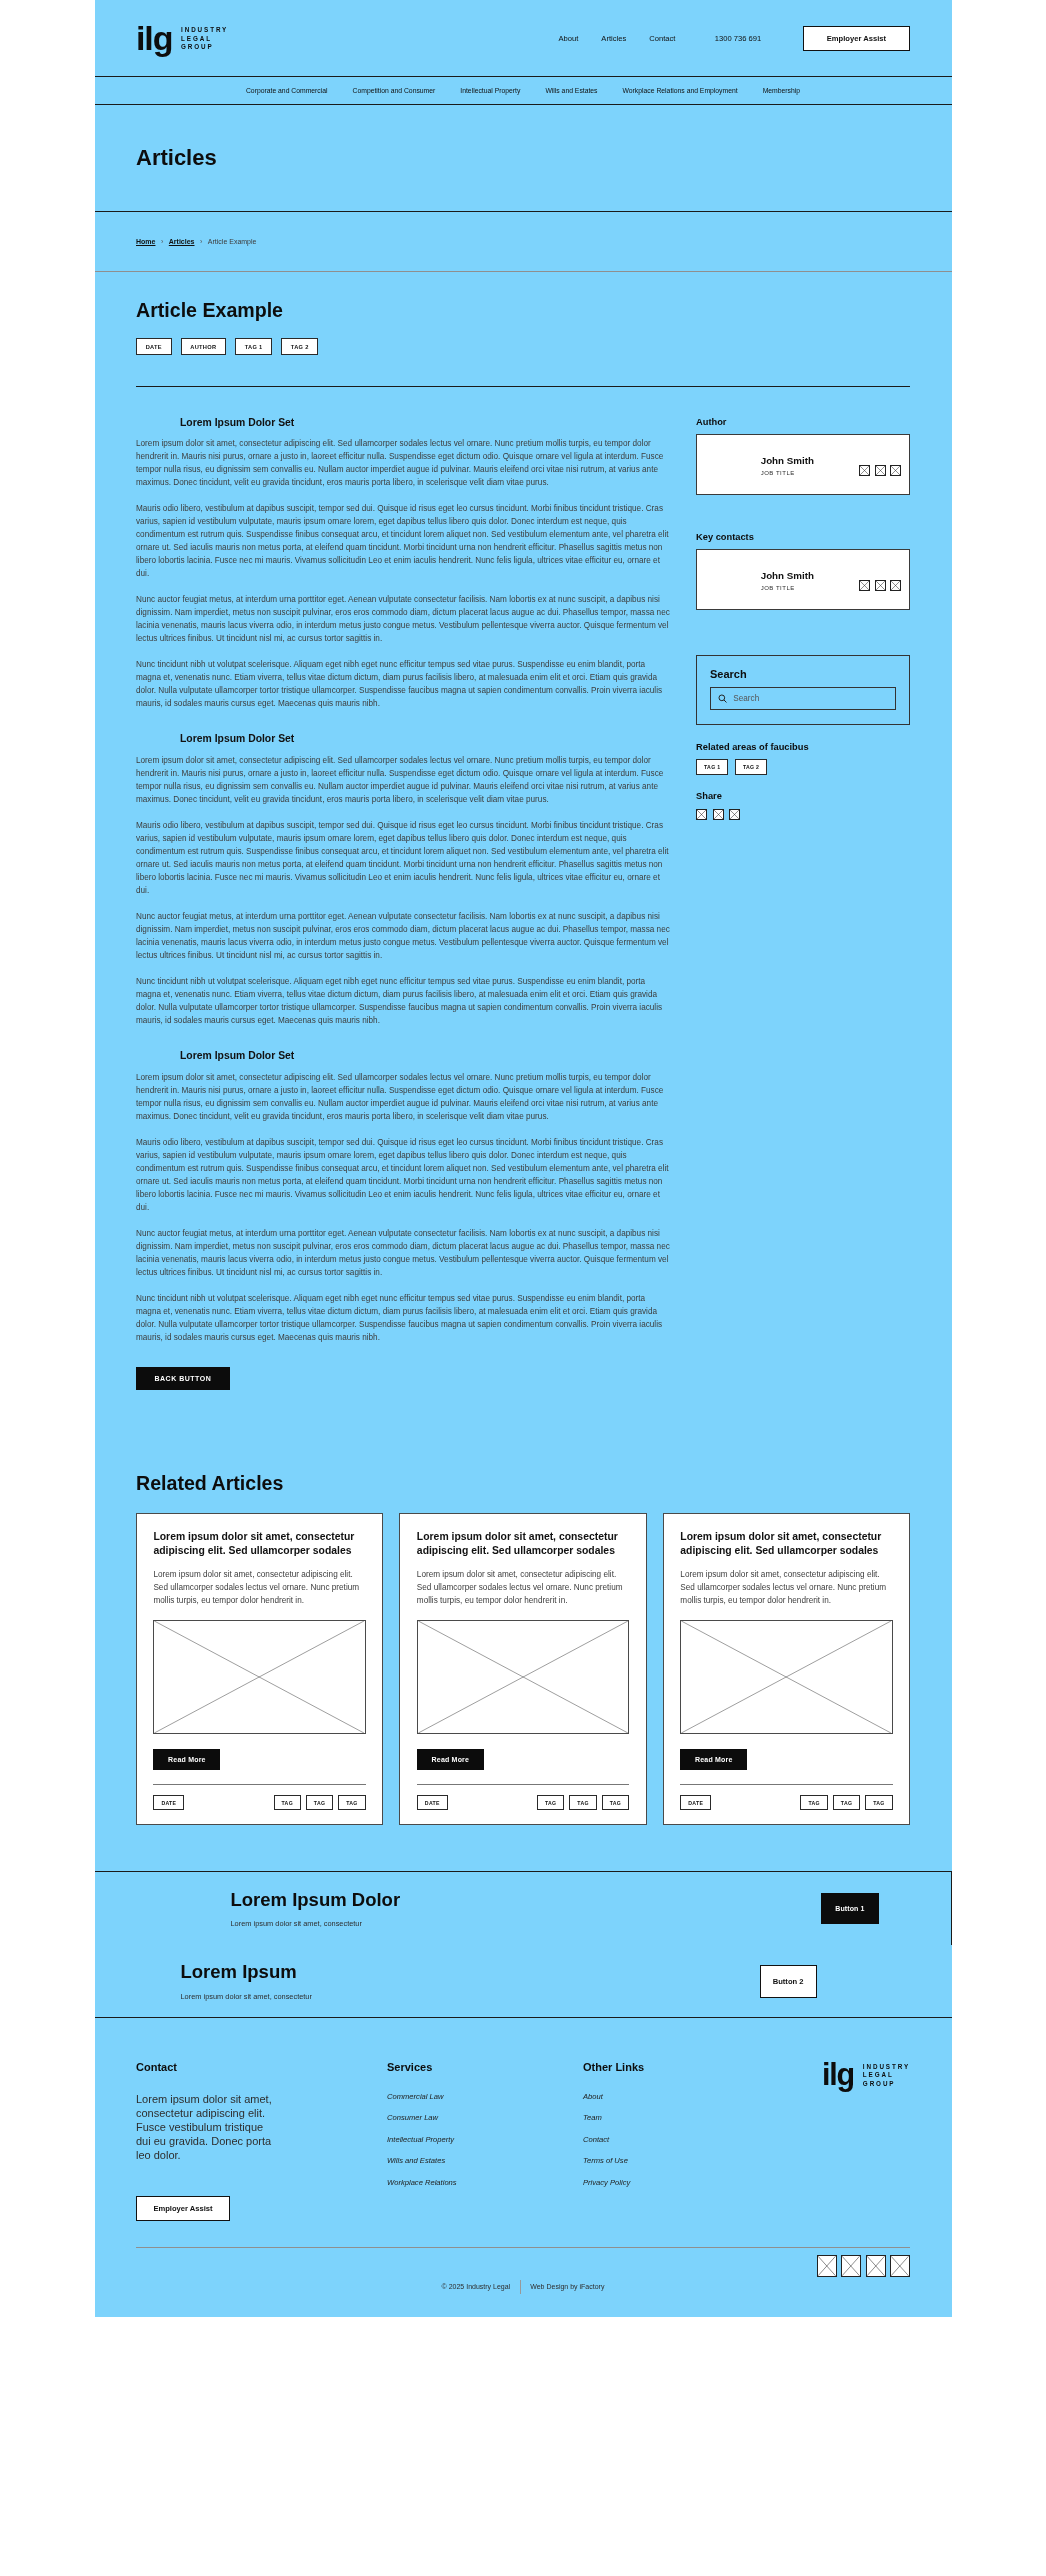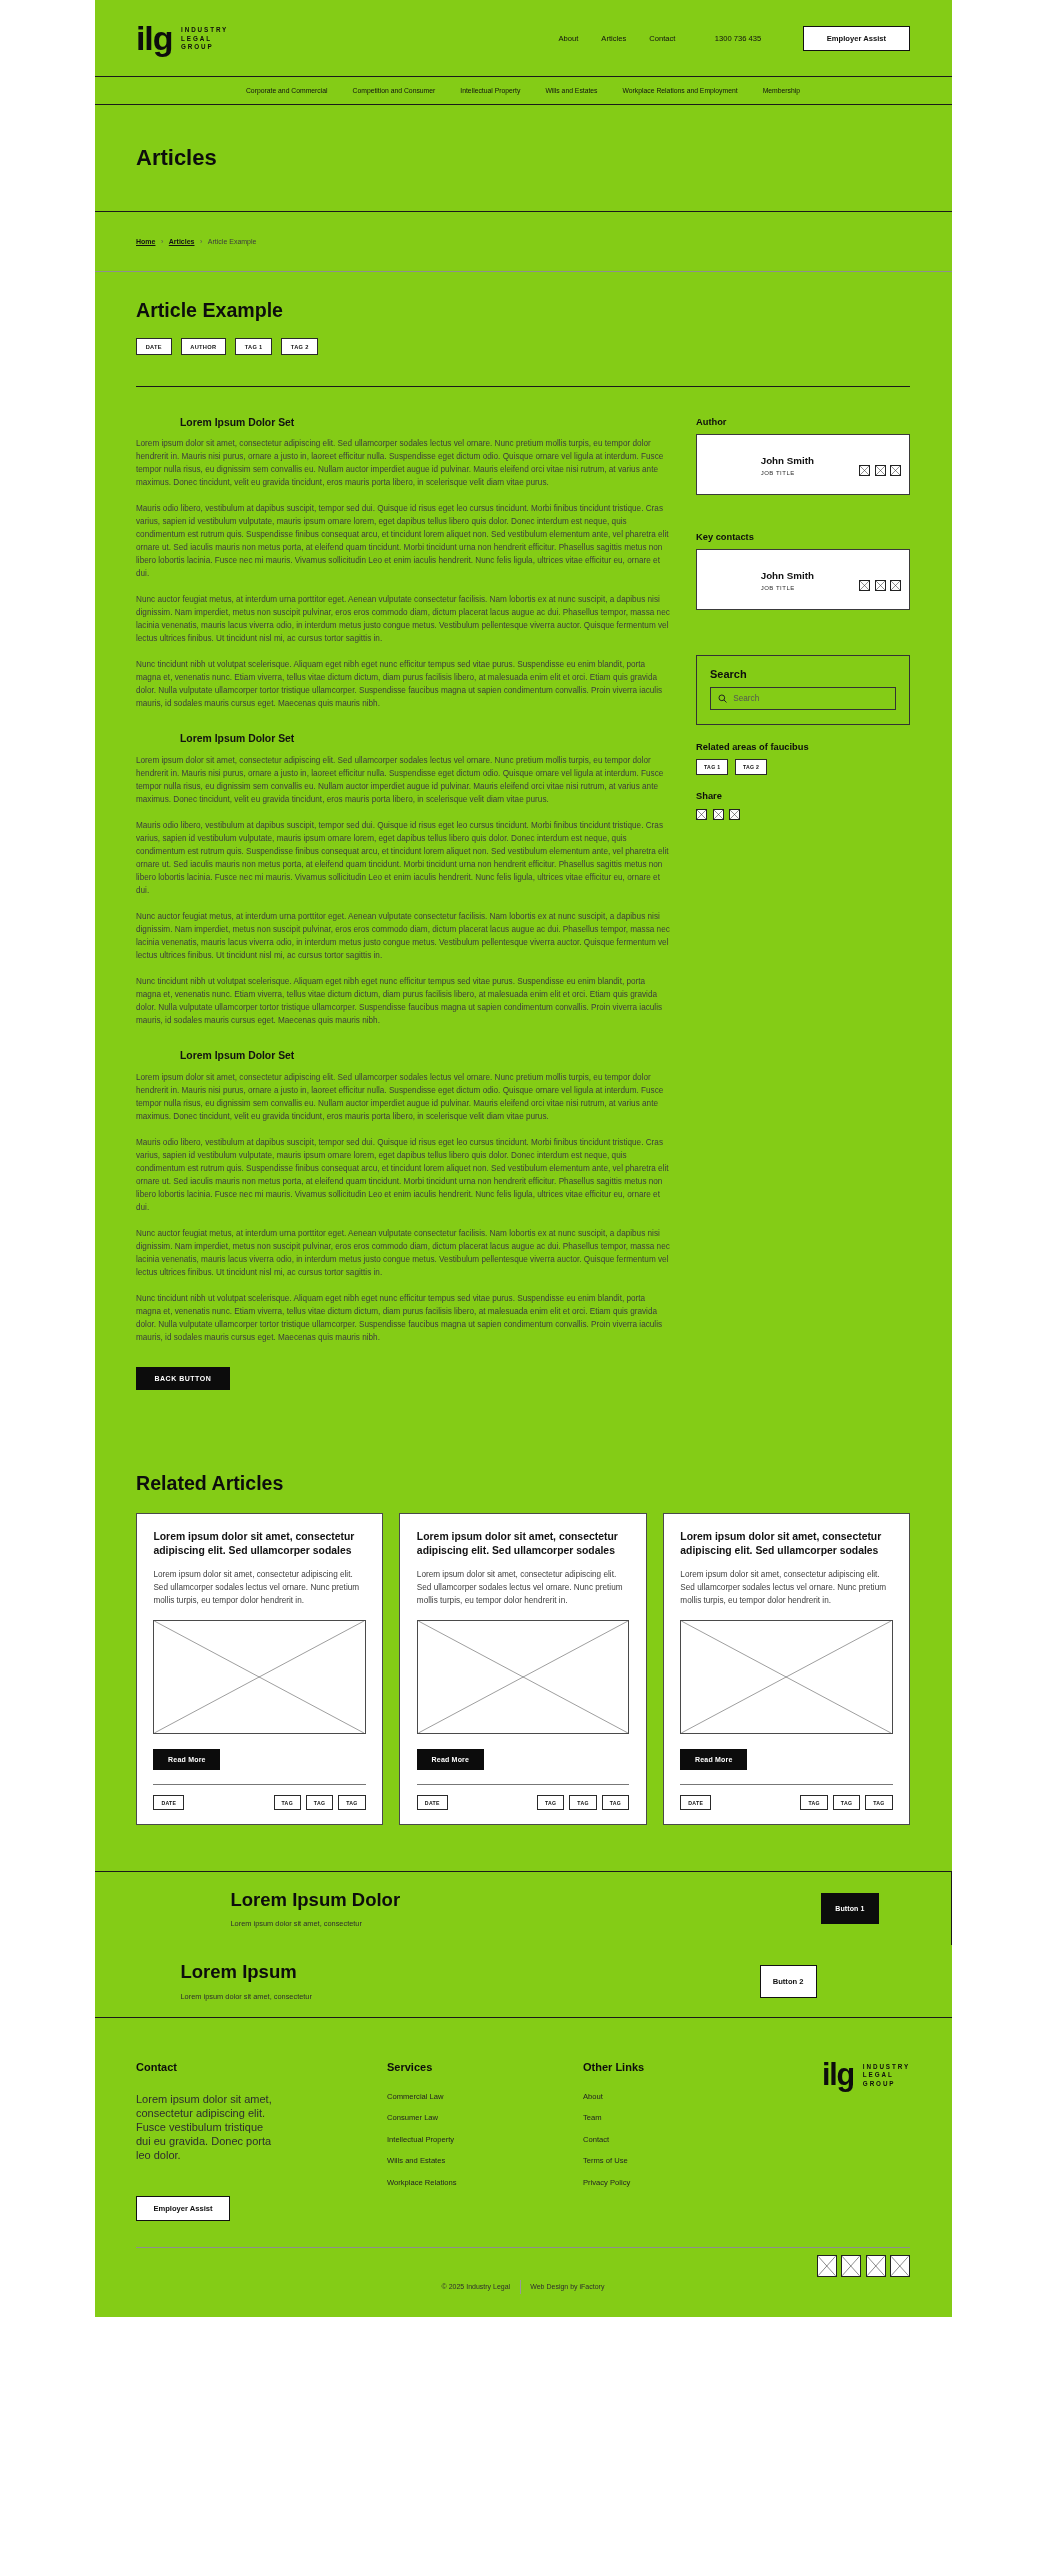--- a/index.html
+++ b/index.html
@@ -1,18 +1,18 @@
 <!DOCTYPE html>
 <html style="font-size:8.7px"><head>
 <meta charset="utf-8">
 <style>
   * { box-sizing: border-box; margin: 0; padding: 0; }
   html { background: #fff; }
   body { font-family: "Liberation Sans", sans-serif; color: #1a1a1a; }
-  .page { width: 857px; margin: 0 auto; background: #84cc16; }
+  .page { width: 857px; margin: 0 auto; background: #7dd3fc; }
   .container { width: 774px; margin: 0 auto; }
 
   
   .header { height: 76px; display: flex; align-items: center; }
   .header .container { display: flex; align-items: center; justify-content: space-between; }
   .logo { display: flex; align-items: center; gap: 8.7px; cursor: pointer; }
   .logo-mark { font-size: 34px; font-weight: 700; letter-spacing: -1.1px; line-height: 0.9; color: #0d0d0d; }
   .logo-word { display: flex; flex-direction: column; gap: 1.6px; }
   .logo-word span { font-size: 6.3px; font-weight: 700; letter-spacing: 1.9px; color: #0d0d0d; }
   .top-nav { display: flex; align-items: center; gap: 23px; }
@@ -111,21 +111,21 @@
 
   
   .footer { padding-top: 43px; }
   .footer-cols { display: flex; align-items: flex-start; }
   .fcol h5 { font-size: 11px; font-weight: 700; color: #0d0d0d; margin-bottom: 18.5px; }
   .fcol-contact { width: 153px; }
   .fcol-contact p { font-size: 11px; line-height: 14px; color: #2e2e2e; width: 139px; }
   .fcol-contact .btn-outline { margin-top: 34px; border-width: 0.8px; padding: 7px 16.4px; }
   .fcol-services { margin-left: 98px; width: 136px; }
   .fcol-other { margin-left: 60px; width: 131px; }
-  .fcol a { display: block; font-size: 7.6px; color: #222; text-decoration: none; margin-bottom: 12.5px; cursor: pointer; }
+  .fcol a { display: block; font-size: 7.6px; color: #222; text-decoration: none; margin-bottom: 12.5px; cursor: pointer; font-style: italic; }
   .footer-logo { margin-left: auto; }
   .footer-logo .logo-mark { font-size: 30.5px; }
   .footer-bottom { margin-top: 26px; border-top: 1.1px solid #8f8f8f; position: relative; height: 70px; }
   .copyright { position: absolute; left: 0; right: 0; top: 32px; display: flex; justify-content: center;
                align-items: center; gap: 9.8px; font-size: 7px; color: #2e2e2e; }
   .copy-sep { width: 0.5px; height: 14px; background: #999; }
   .soc-row { position: absolute; right: 0; top: 7.6px; display: flex; gap: 4.9px; }
   .soc { width: 19.6px; height: 22px; border: 0.8px solid #222; position: relative; background: #fff; cursor: pointer; }
 </style>
 </head>
@@ -140,21 +140,21 @@
         <span class="logo-word">
           <span>INDUSTRY</span>
           <span>LEGAL</span>
           <span>GROUP</span>
         </span>
       </div>
       <nav class="top-nav">
         <a>About</a>
         <a>Articles</a>
         <a>Contact</a>
-        <span class="phone">1300 736 435</span>
+        <span class="phone">1300 736 691</span>
         <button class="btn-outline">Employer Assist</button>
       </nav>
     </div>
   </header>
 
   <nav class="subnav">
     <a>Corporate and Commercial</a>
     <a>Competition and Consumer</a>
     <a>Intellectual Property</a>
     <a>Wills and Estates</a>

